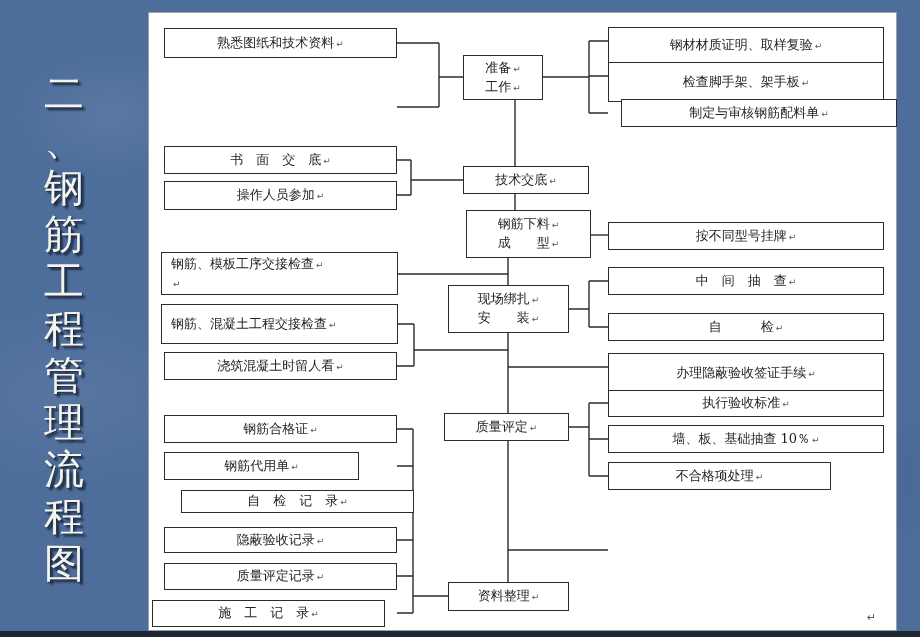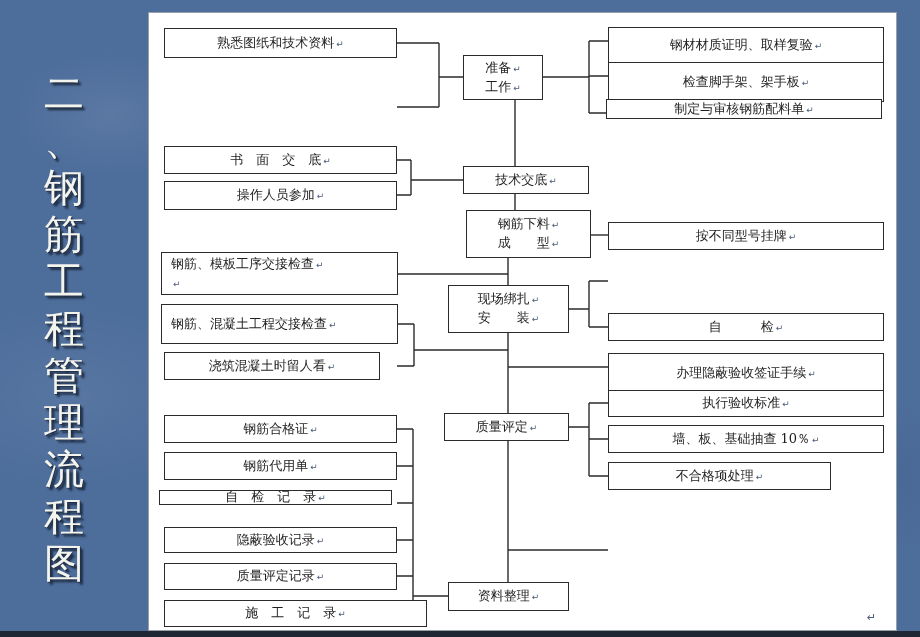--- a/index.html
+++ b/index.html
@@ -104,40 +104,40 @@
     <span class="ln"><span>操作人员参加</span><span class="pm">↵</span></span>
   </div>
 
   <div class="node left-align" style="left:12px;top:239px;width:237px;height:43px">
     <span class="ln"><span>钢筋、模板工序交接检查</span><span class="pm">↵</span></span>
     <span class="ln"><span class="pm">↵</span></span>
   </div>
   <div class="node left-align" style="left:12px;top:291px;width:237px;height:40px">
     <span class="ln"><span>钢筋、混凝土工程交接检查</span><span class="pm">↵</span></span>
   </div>
-  <div class="node" style="left:15px;top:339px;width:216px;height:28px">
+  <div class="node" style="left:15px;top:339px;width:233px;height:28px">
     <span class="ln"><span>浇筑混凝土时留人看</span><span class="pm">↵</span></span>
   </div>
 
   <div class="node" style="left:15px;top:402px;width:233px;height:28px">
     <span class="ln"><span>钢筋合格证</span><span class="pm">↵</span></span>
   </div>
-  <div class="node" style="left:15px;top:439px;width:233px;height:28px">
+  <div class="node" style="left:15px;top:439px;width:195px;height:28px">
     <span class="ln"><span>钢筋代用单</span><span class="pm">↵</span></span>
   </div>
-  <div class="node" style="left:10px;top:477px;width:233px;height:15px">
+  <div class="node" style="left:32px;top:477px;width:233px;height:23px">
     <span class="ln"><span>自　检　记　录</span><span class="pm">↵</span></span>
   </div>
   <div class="node" style="left:15px;top:514px;width:233px;height:26px">
     <span class="ln"><span>隐蔽验收记录</span><span class="pm">↵</span></span>
   </div>
   <div class="node" style="left:15px;top:550px;width:233px;height:27px">
     <span class="ln"><span>质量评定记录</span><span class="pm">↵</span></span>
   </div>
-  <div class="node" style="left:15px;top:587px;width:263px;height:27px">
+  <div class="node" style="left:3px;top:587px;width:233px;height:27px">
     <span class="ln"><span>施　工　记　录</span><span class="pm">↵</span></span>
   </div>
 
   <div class="node" style="left:314px;top:42px;width:80px;height:45px">
     <span class="ln"><span>准备</span><span class="pm">↵</span></span>
     <span class="ln"><span>工作</span><span class="pm">↵</span></span>
   </div>
   <div class="node" style="left:314px;top:153px;width:126px;height:28px">
     <span class="ln"><span>技术交底</span><span class="pm">↵</span></span>
   </div>
@@ -155,25 +155,28 @@
   <div class="node" style="left:299px;top:569px;width:121px;height:29px">
     <span class="ln"><span>资料整理</span><span class="pm">↵</span></span>
   </div>
 
   <div class="node" style="left:459px;top:14px;width:276px;height:37px">
     <span class="ln"><span>钢材材质证明、取样复验</span><span class="pm">↵</span></span>
   </div>
   <div class="node" style="left:459px;top:49px;width:276px;height:40px">
     <span class="ln"><span>检查脚手架、架手板</span><span class="pm">↵</span></span>
   </div>
-  <div class="node" style="left:457px;top:86px;width:276px;height:20px">
+  <div class="node" style="left:472px;top:86px;width:276px;height:28px">
     <span class="ln"><span>制定与审核钢筋配料单</span><span class="pm">↵</span></span>
   </div>
   <div class="node" style="left:459px;top:209px;width:276px;height:28px">
     <span class="ln"><span>按不同型号挂牌</span><span class="pm">↵</span></span>
+  </div>
+  <div class="node" style="left:459px;top:254px;width:276px;height:28px">
+    <span class="ln"><span>中　间　抽　查</span><span class="pm">↵</span></span>
   </div>
   <div class="node" style="left:459px;top:300px;width:276px;height:28px">
     <span class="ln"><span>自　　　检</span><span class="pm">↵</span></span>
   </div>
   <div class="node" style="left:459px;top:340px;width:276px;height:40px">
     <span class="ln"><span>办理隐蔽验收签证手续</span><span class="pm">↵</span></span>
   </div>
   <div class="node" style="left:459px;top:377px;width:276px;height:27px">
     <span class="ln"><span>执行验收标准</span><span class="pm">↵</span></span>
   </div>

